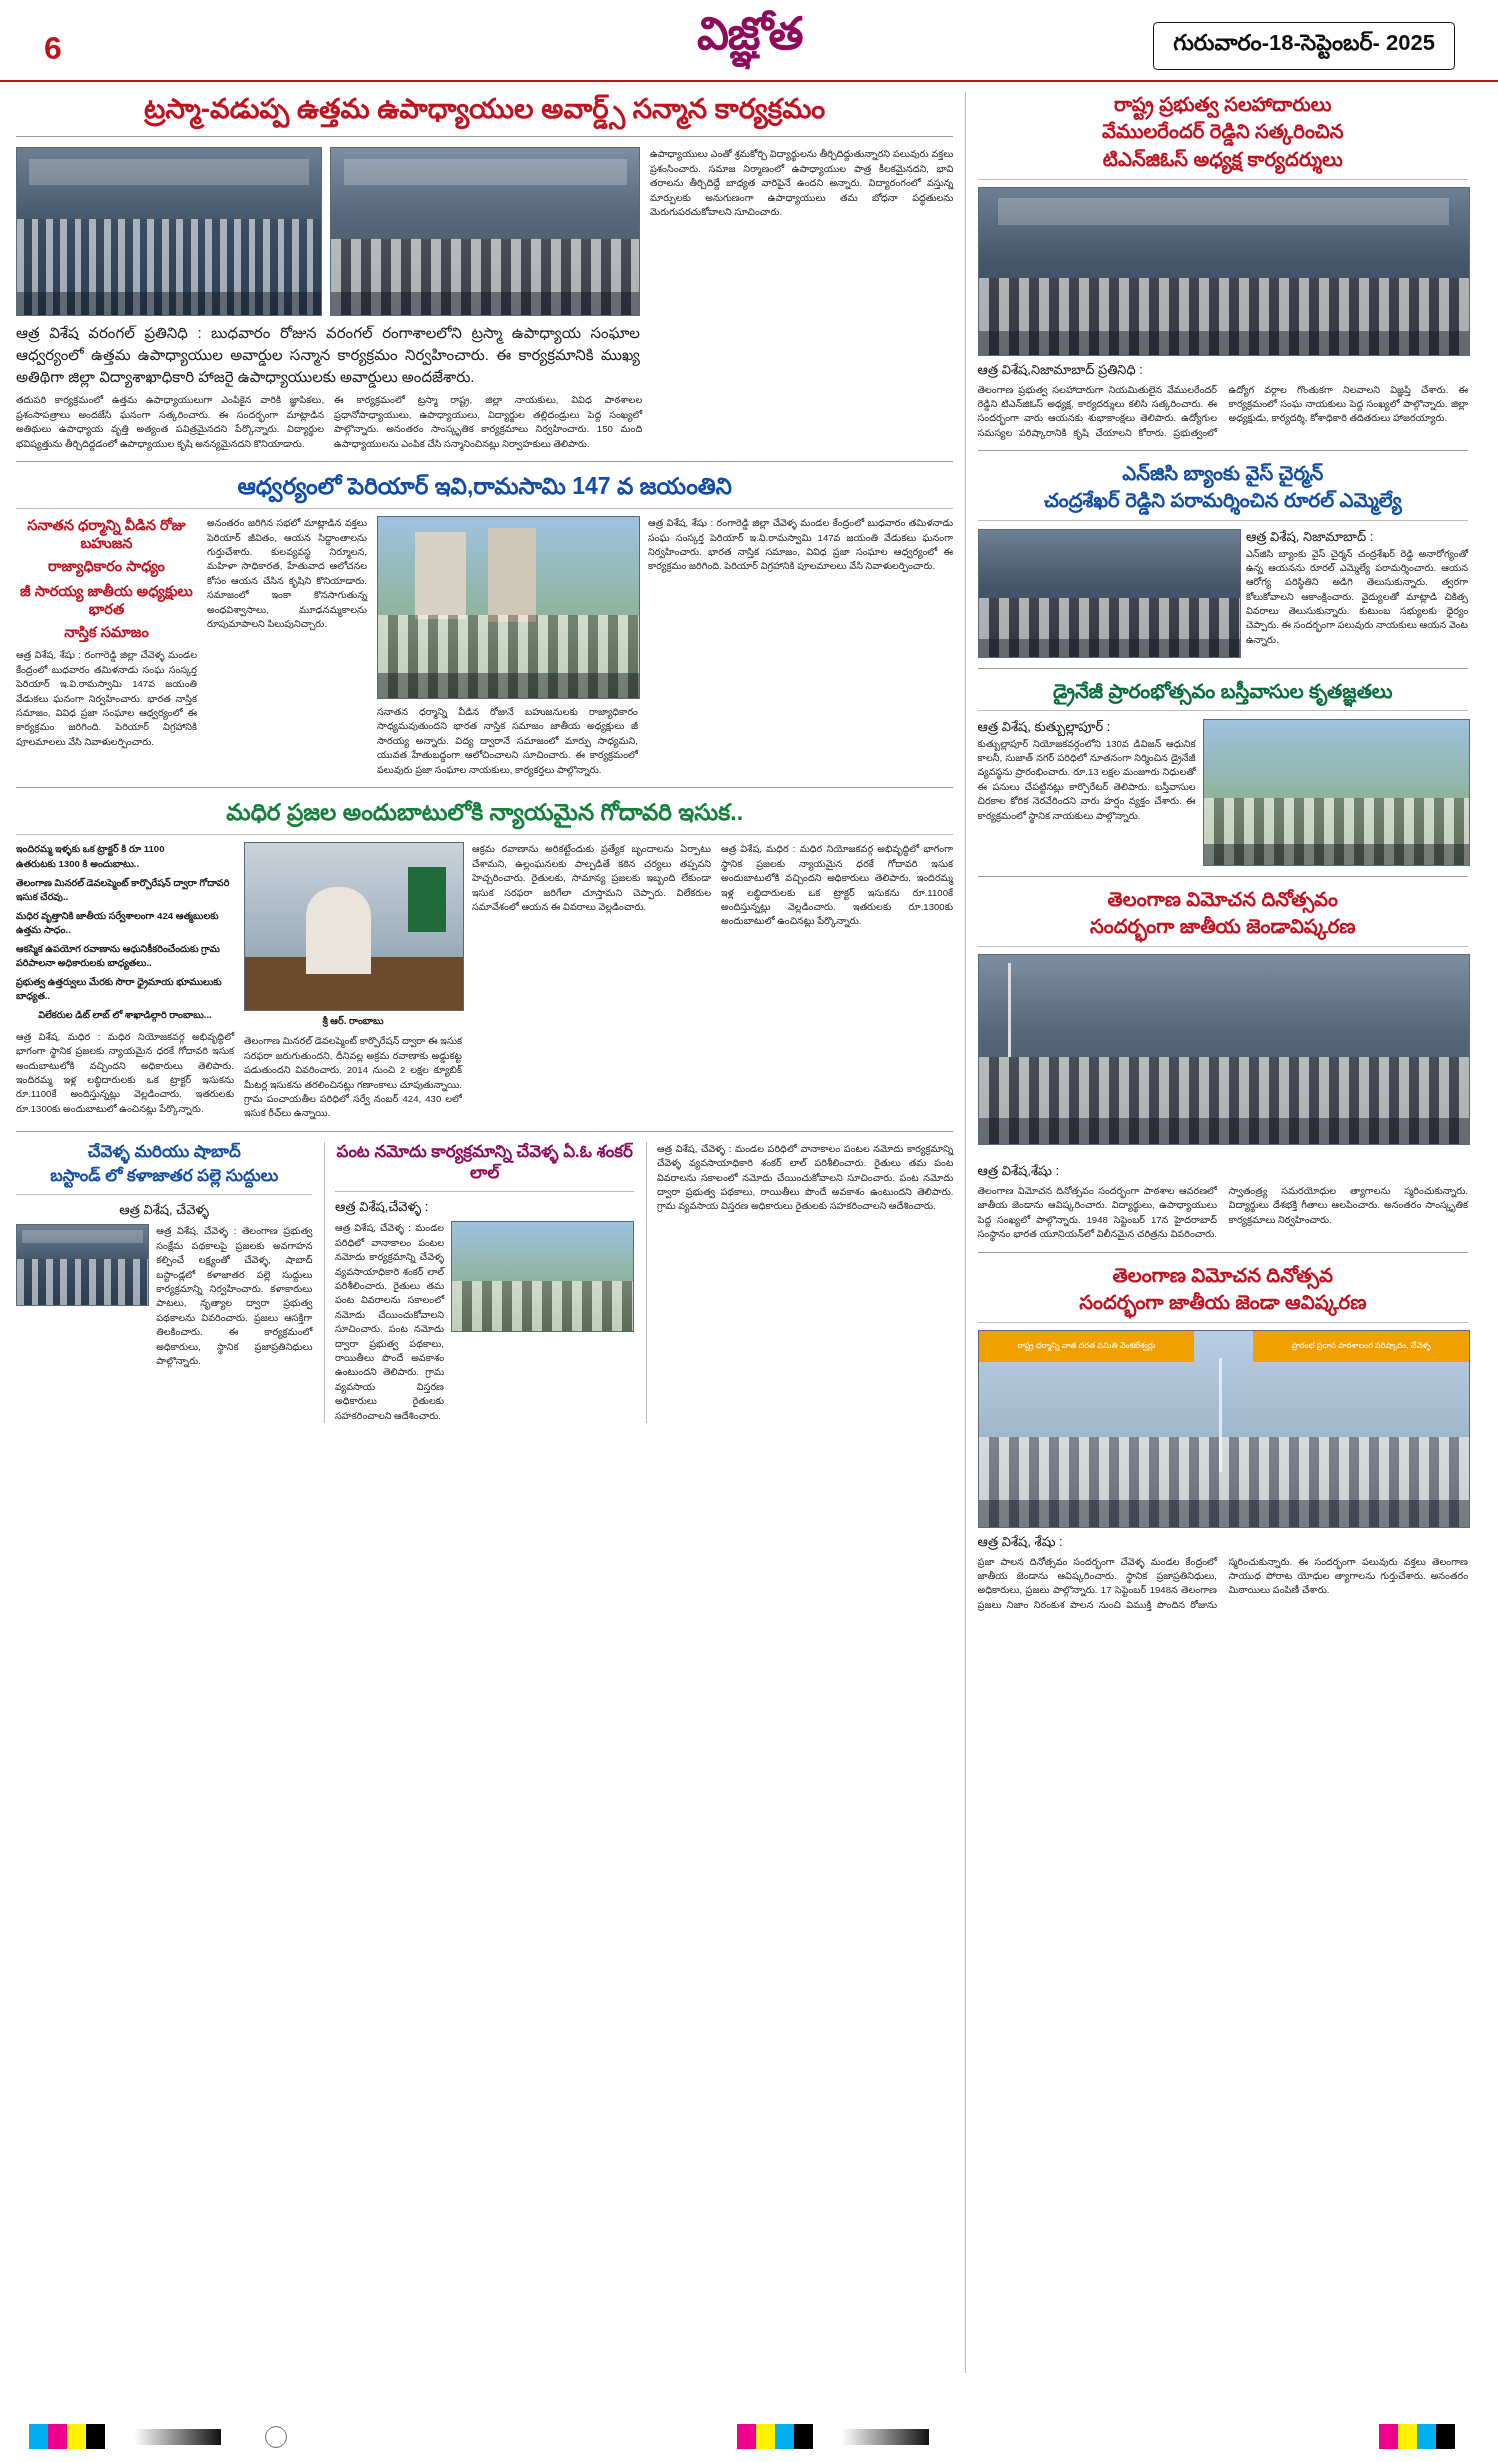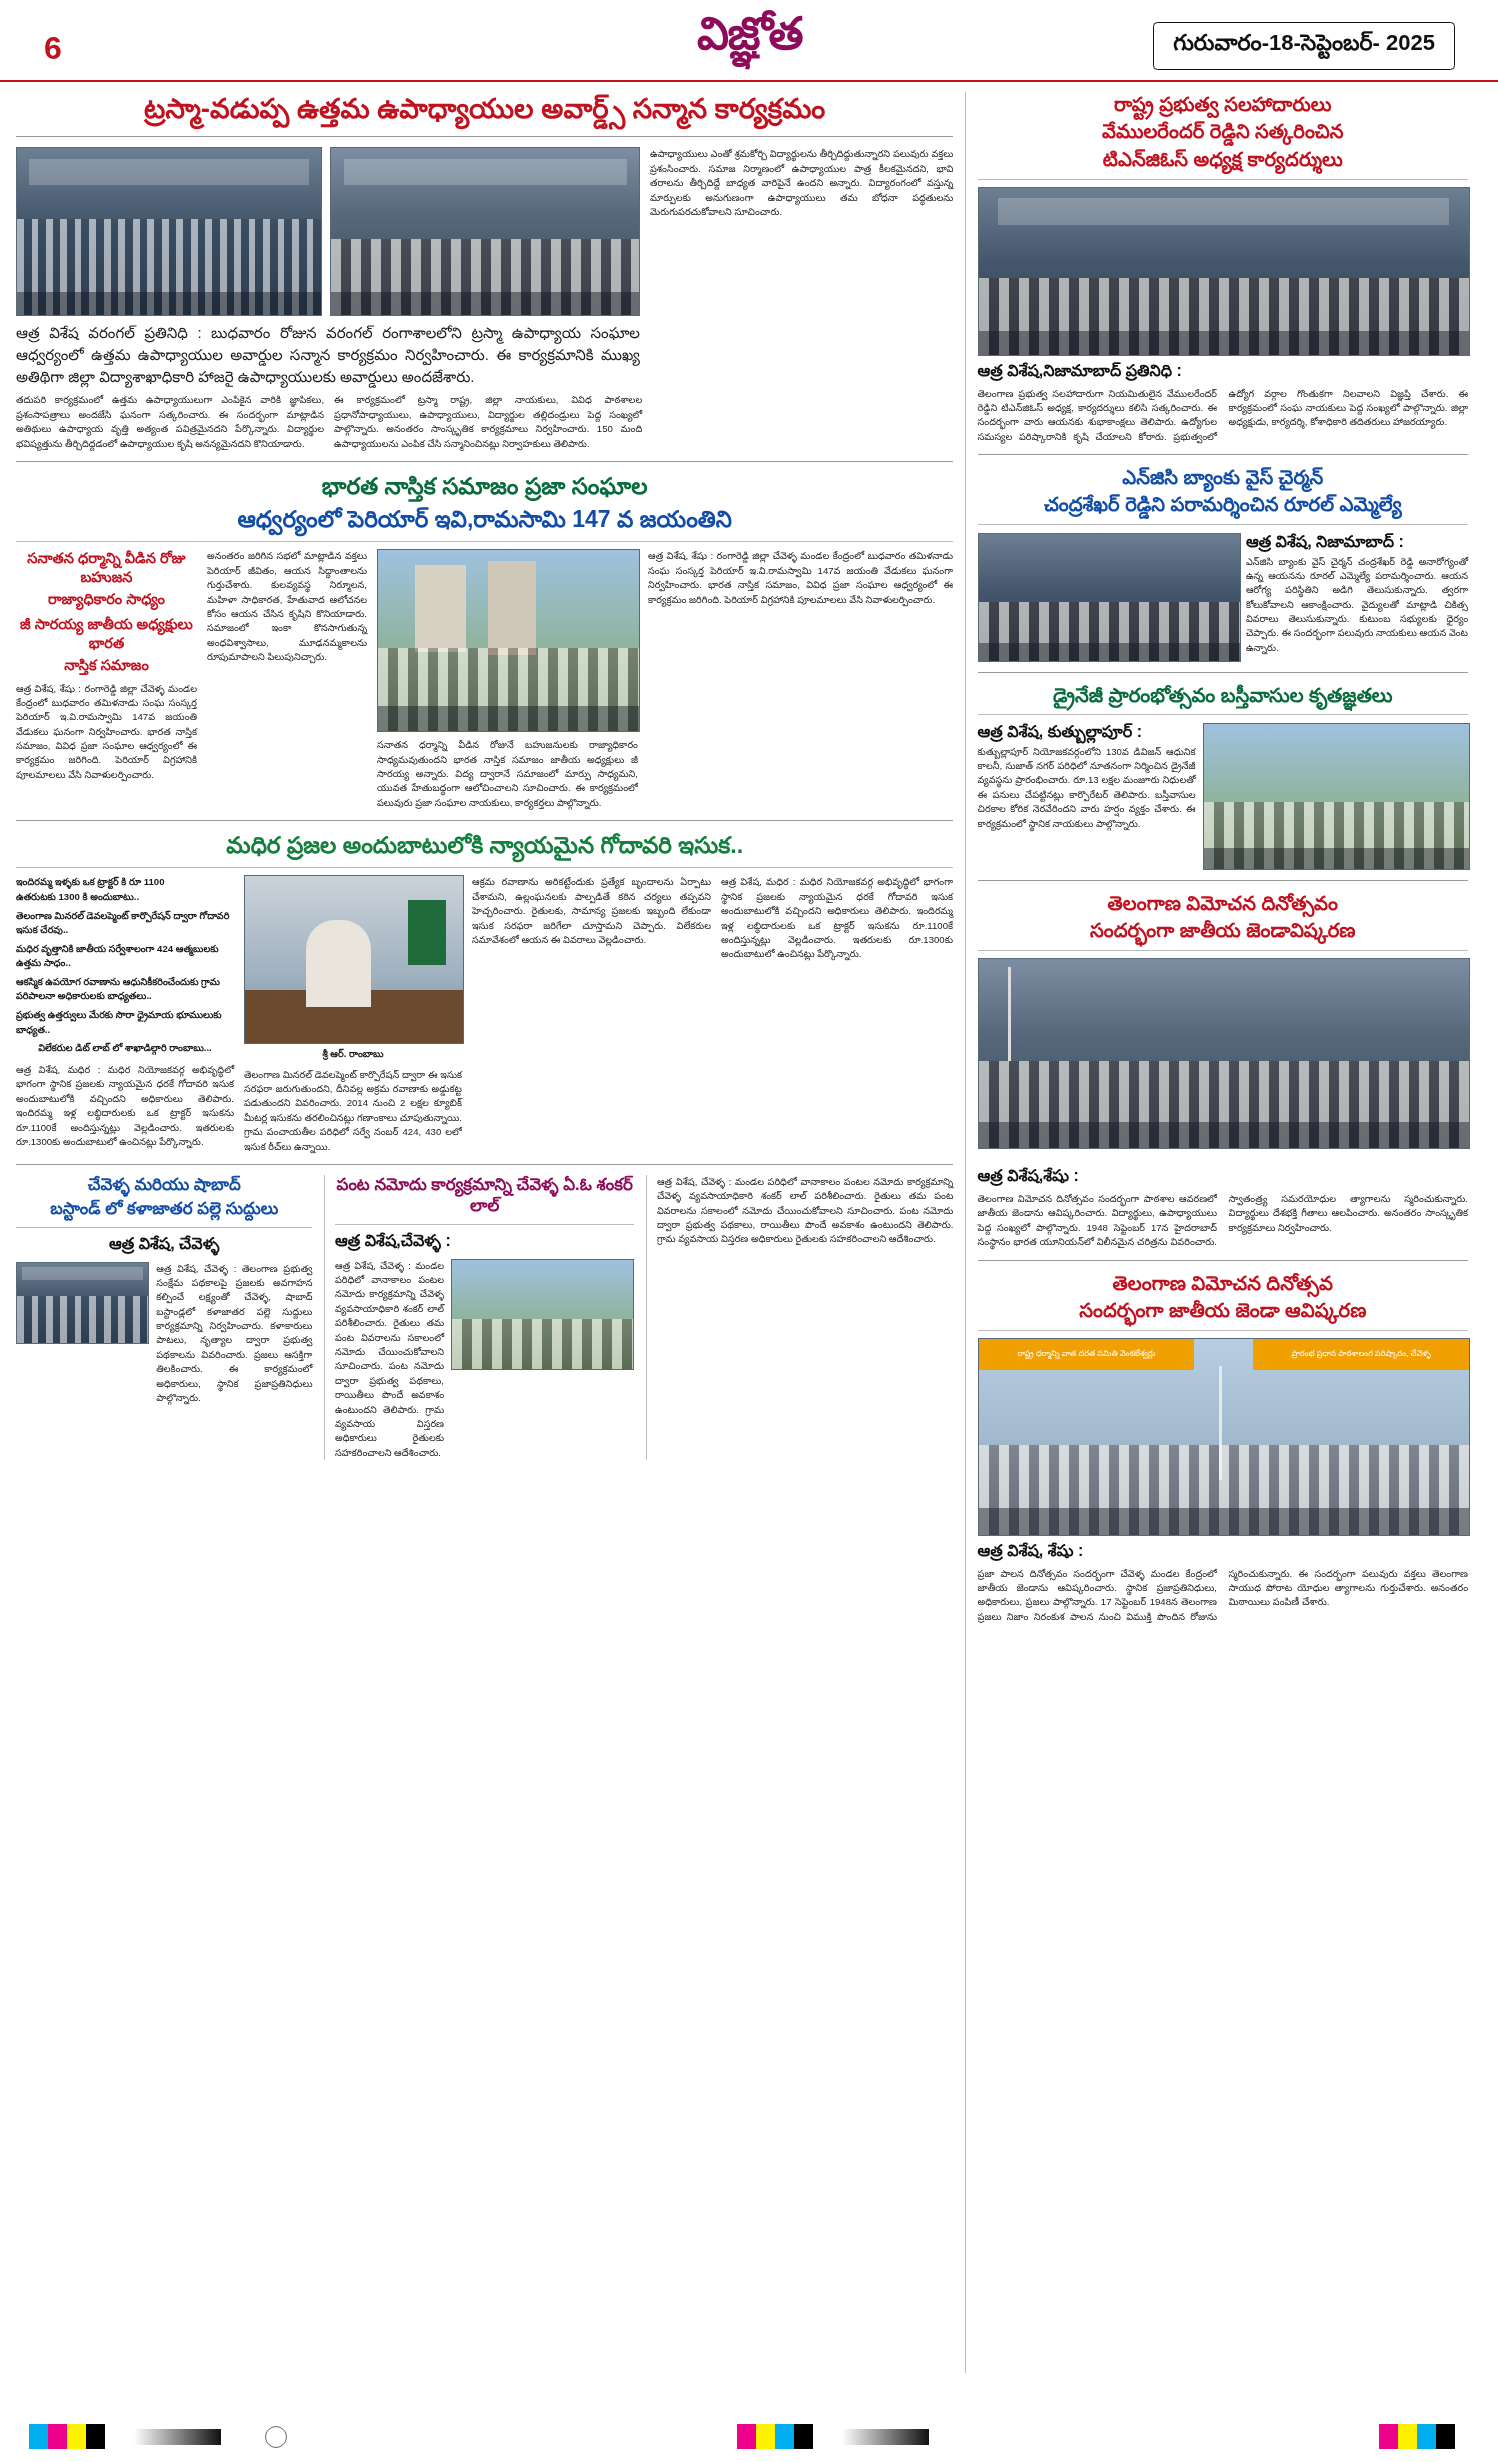--- a/index.html
+++ b/index.html
@@ -21,21 +21,21 @@
   .hl{font-weight:bold;text-align:center;line-height:1.25;}
   .hl-red{color:#c1121f;}
   .hl-blue{color:#124ea8;}
   .hl-green{color:#0a6b3d;}
   .hl-purple{color:#15803d;}
   .hl-maroon{color:#8e0b5b;}
   .rule{border-top:1.5px solid #999;margin:10px 0;}
   .rule-thin{border-top:0.7px solid #bbb;margin:7.3px 0;}
   .tel{font-family:"Liberation Sans",sans-serif;}
   .body-text{font-size:9.6px;line-height:1.5;text-align:justify;color:#1a1a1a;}
-  .byline{font-weight:bold;font-size:16px;color:#111;}
+  .byline{font-weight:normal;font-size:13px;color:#111;}
   .cols2{column-count:2;column-gap:11.6px;}
   .photo{background:#9aa7b4;position:relative;overflow:hidden;border:0.7px solid #5b6876;}
   .photo.indoor{background:linear-gradient(180deg,#6d7f93 0%,#44566b 45%,#2f3f52 100%);}
   .photo.group{background:linear-gradient(180deg,#7d8ea3 0%,#57687c 40%,#3a4a5c 100%);}
   .photo.outdoor{background:linear-gradient(180deg,#9fc2e0 0%,#8fb39c 55%,#6d8f72 100%);}
   .photo.office{background:linear-gradient(180deg,#cbd3da 0%,#9fb0bf 60%,#76889a 100%);}
   .photo.flag{background:linear-gradient(180deg,#b7cde3 0%,#a3b9cd 50%,#7d93a8 100%);}
   .photo .ppl{position:absolute;bottom:0;left:0;right:0;height:58%;
        background:repeating-linear-gradient(90deg,rgba(255,255,255,.55) 0 6.5px,rgba(40,60,80,.35) 6.5px 14.5px);}
   .photo .ppl2{position:absolute;bottom:0;left:0;right:0;height:46%;
@@ -109,21 +109,20 @@
           <div style="width:312px;">
               <div class="body-text">ఈ కార్యక్రమంలో ట్రస్మా రాష్ట్ర, జిల్లా నాయకులు, వివిధ పాఠశాలల ప్రధానోపాధ్యాయులు, ఉపాధ్యాయులు, విద్యార్థుల తల్లిదండ్రులు పెద్ద సంఖ్యలో పాల్గొన్నారు. అనంతరం సాంస్కృతిక కార్యక్రమాలు నిర్వహించారు. 150 మంది ఉపాధ్యాయులను ఎంపిక చేసి సన్మానించినట్లు నిర్వాహకులు తెలిపారు.</div>
             </div>
           <div style="width:305px;"></div>
         </div>
       </div>
 
       <div class="rule"></div>
 
       <div class="art">
-        <div class="hl hl-green h-lg tel">భారత నాస్తిక సమాజం ప్రజా సంఘాల</div>
         <div class="hl hl-blue h-lg tel" style="margin-top:4.4px;">ఆధ్వర్యంలో పెరియార్ ఇవి,రామసామి 147 వ జయంతిని</div>
         <div class="rule-thin"></div>
         <div style="display:flex;gap:10px;">
           <div style="width:181px;">
             <div class="hl hl-red h-xs tel">సనాతన ధర్మాన్ని వీడిన రోజు బహుజన</div>
             <div class="hl hl-red h-xs tel" style="margin-top:4.4px;">రాజ్యాధికారం సాధ్యం</div>
             <div class="hl hl-red h-xs tel" style="margin-top:7.3px;">జీ సారయ్య జాతీయ అధ్యక్షులు భారత</div>
             <div class="hl hl-red h-xs tel" style="margin-top:4.4px;">నాస్తిక సమాజం</div>
             <div class="body-text" style="margin-top:7.3px;">ఆత్ర విశేష, శేషు : రంగారెడ్డి జిల్లా చేవెళ్ళ మండల కేంద్రంలో బుధవారం తమిళనాడు సంఘ సంస్కర్త పెరియార్ ఇ.వి.రామస్వామి 147వ జయంతి వేడుకలు ఘనంగా నిర్వహించారు. భారత నాస్తిక సమాజం, వివిధ ప్రజా సంఘాల ఆధ్వర్యంలో ఈ కార్యక్రమం జరిగింది. పెరియార్ విగ్రహానికి పూలమాలలు వేసి నివాళులర్పించారు.</div>
           </div>

